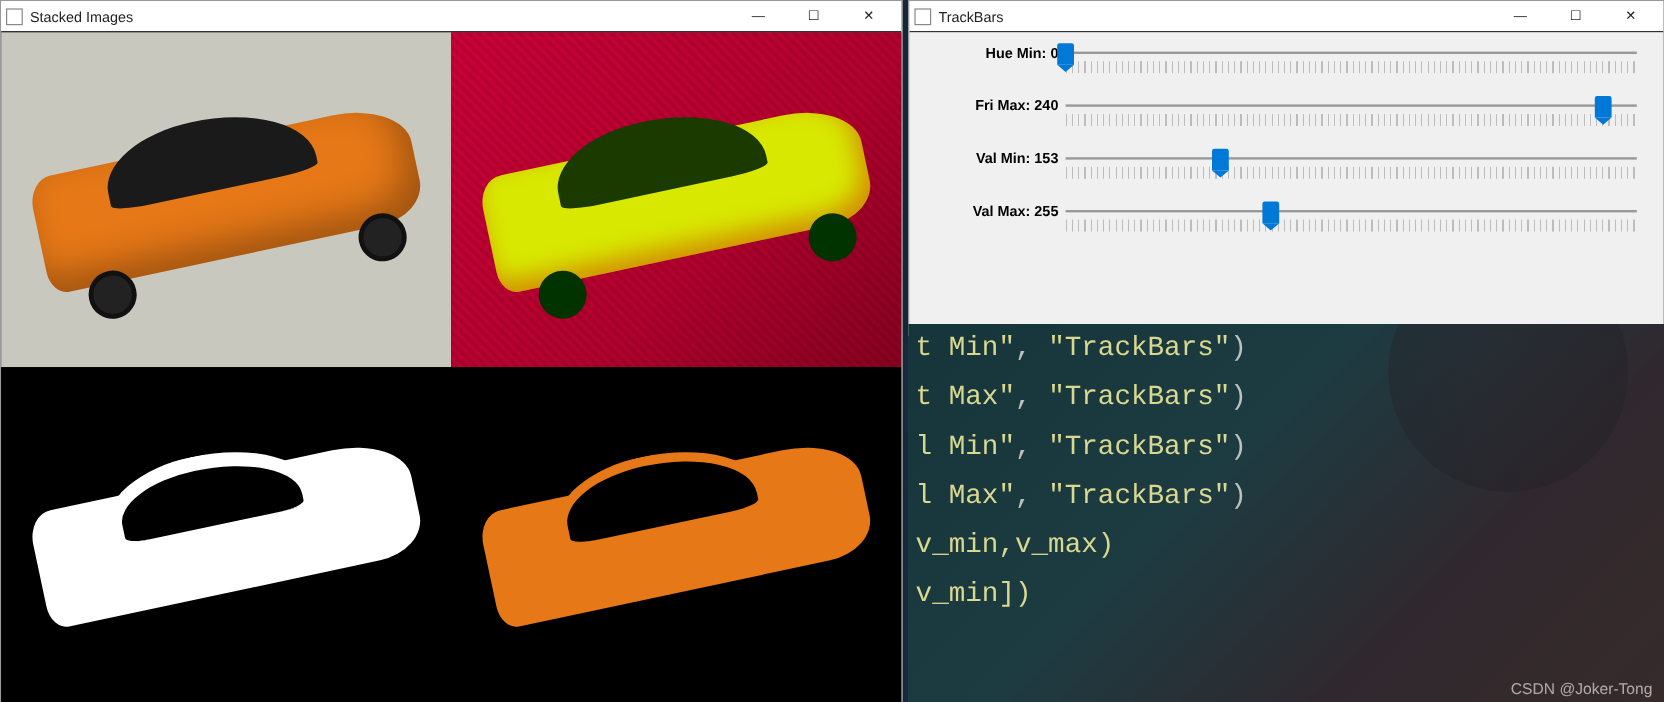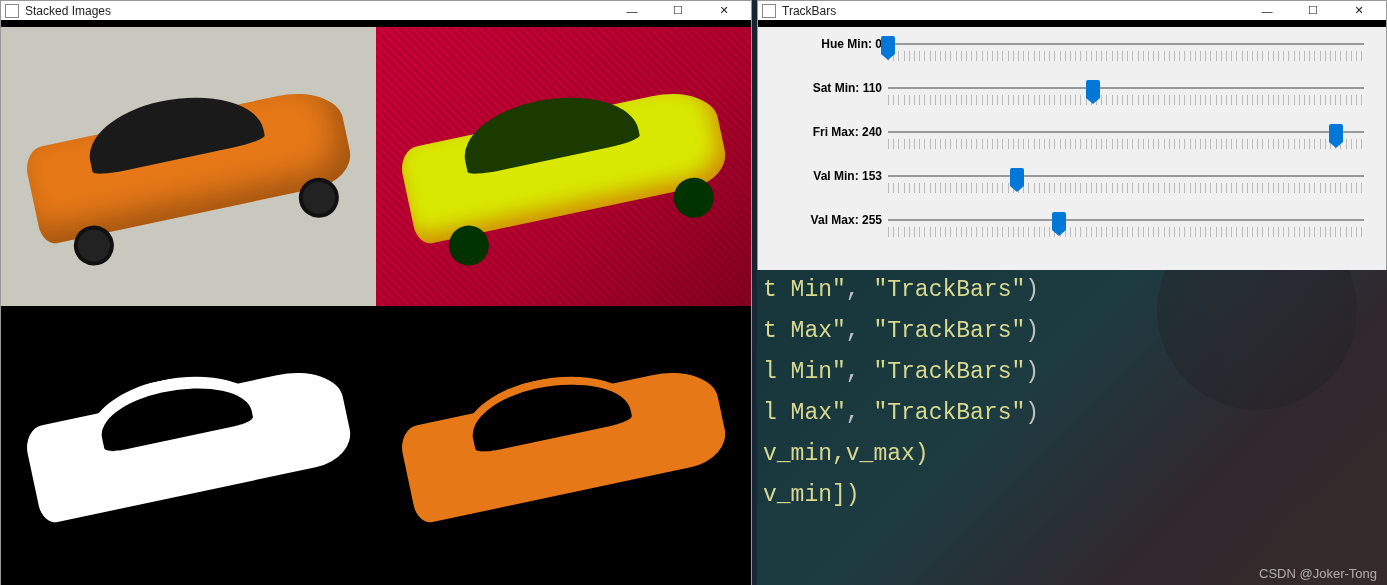--- a/index.html
+++ b/index.html
@@ -1,19 +1,19 @@
 <!DOCTYPE html>
 <html><head>
   <meta charset="utf-8">
   <style>
     * { margin: 0; padding: 0; box-sizing: border-box; }
     body { font-family: "Microsoft YaHei", Arial, sans-serif; background: #1a2a3a; width: 1387px; height: 585px; overflow: hidden; position: relative; }
     
     .window { position: absolute; background: #fff; border: 1px solid #999; box-shadow: 0 2px 8px rgba(0,0,0,0.2); }
-    .titlebar { height: 26px; background: #fff; display: flex; align-items: center; padding: 0 4px; border-bottom: 7px solid #000000; }
+    .titlebar { height: 26px; background: #fff; display: flex; align-items: center; padding: 0 4px; border-bottom: 1px solid #000000; }
     .titlebar-icon { width: 14px; height: 14px; border: 1px solid #888; margin-right: 6px; }
     .titlebar-text { font-size: 12px; color: #222; flex: 1; }
     .win-controls { display: flex; gap: 0; }
     .win-btn { width: 46px; height: 26px; display: flex; align-items: center; justify-content: center; font-size: 11px; color: #222; cursor: pointer; }
     
     
     #stacked { left: 0; top: 0; width: 752px; height: 585px; }
     #stacked .content { height: 558px; background: #000; display: grid; grid-template-columns: 1fr 1fr; grid-template-rows: 1fr 1fr; }
     .quad { position: relative; overflow: hidden; }
     .quad.q1 { background: #c8c8be; }
@@ -126,28 +126,20 @@
   <div class="content" id="tb-content">
       <div class="tb-row">
         <div class="tb-label">Hue Min: 0</div>
         <div class="tb-track">
           <div class="tb-line"></div>
           <div class="tb-ticks"></div>
           <div class="tb-thumb" style="left:0%"></div>
         </div>
       </div>
       <div class="tb-row">
-        <div class="tb-label">Sat Min: 110</div>
-        <div class="tb-track">
-          <div class="tb-line"></div>
-          <div class="tb-ticks"></div>
-          <div class="tb-thumb" style="left:43.1%"></div>
-        </div>
-      </div>
-      <div class="tb-row">
         <div class="tb-label">Fri Max: 240</div>
         <div class="tb-track">
           <div class="tb-line"></div>
           <div class="tb-ticks"></div>
           <div class="tb-thumb" style="left:94.1%"></div>
         </div>
       </div>
       <div class="tb-row">
         <div class="tb-label">Val Min: 153</div>
         <div class="tb-track">

